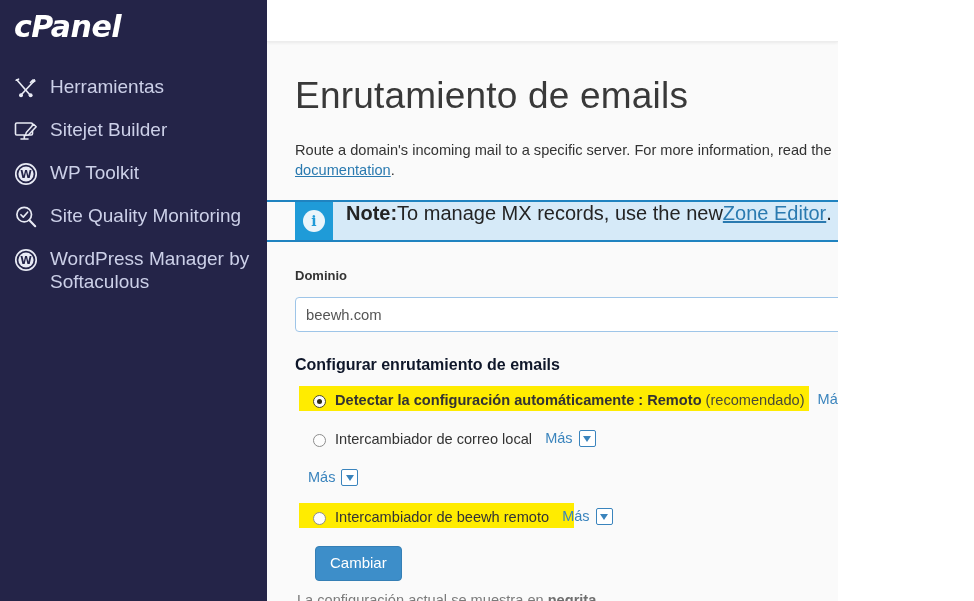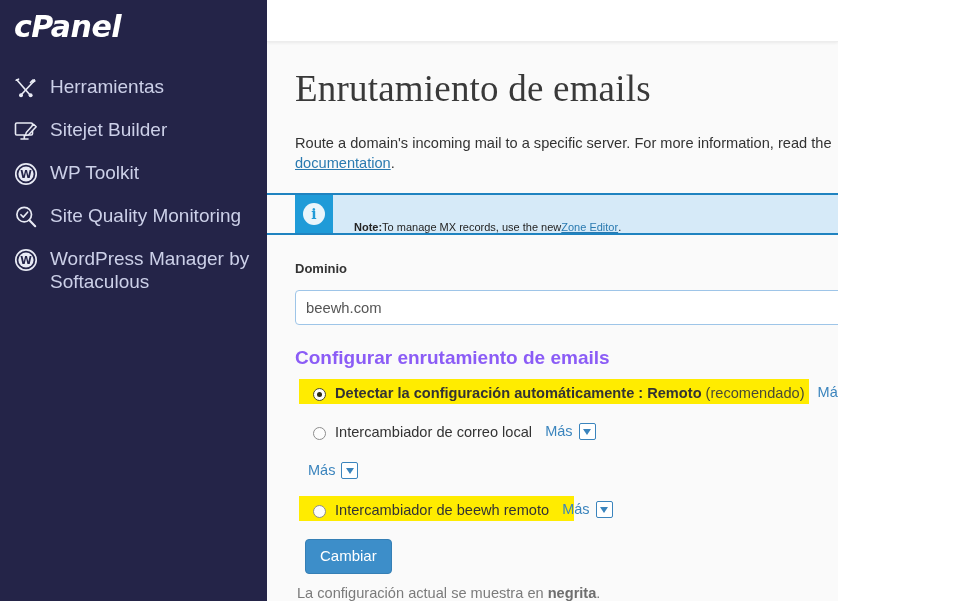--- a/index.html
+++ b/index.html
@@ -91,27 +91,27 @@
   #content {
     position: relative;
     padding: 0;
     background: #fafafa;
     height: 559px;
   }
 
   .inner { padding: 0 0 0 28px; }
 
   h1#page-title {
-    font-family: Liberation Serif, serif;
+    font-family: Liberation Sans, sans-serif;
     font-weight: normal;
     font-size: 37px;
     line-height: 44px;
     color: #393939;
     margin: 0;
-    padding: 25px 0 0 0;
+    padding: 32px 0 0 0;
     letter-spacing: 0.2px;
   }
 
   p#intro {
     margin: 22px 0 0 0;
     font-size: 14.6px;
     line-height: 20px;
     color: #333333;
   }
   a.link {
@@ -153,23 +153,23 @@
     font-weight: bold;
     font-family: "DejaVu Serif", serif;
     display: flex;
     align-items: center;
     justify-content: center;
     line-height: 1;
   }
   .note-txt {
     flex: 1 1 auto;
     display: flex;
-    align-items: flex-end;
-    padding-left: 21px;
-    font-size: 11px;
+    align-items: flex-start;
+    padding-left: 13px;
+    font-size: 20px;
     color: #242424;
   }
   .note-txt b { font-weight: bold; }
 
   
   .field-label {
     margin: 22px 0 0 0;
     font-size: 13px;
     font-weight: bold;
     color: #333333;
@@ -196,23 +196,23 @@
       calc(100% - 22px) 15px,
       calc(100% - 16px) 15px;
     background-size: 6px 6px, 6px 6px;
     background-repeat: no-repeat;
     outline: none;
     cursor: pointer;
   }
 
   .section-heading {
     margin: 21px 0 0 0;
-    font-size: 19px;
+    font-size: 16px;
     font-weight: bold;
-    color: #8b5cf6;
+    color: #0f172a;
     line-height: 24px;
   }
 
   
   #radio-group { margin-top: 11px; }
   .radio-row {
     display: flex;
     align-items: center;
     height: 23px;
     margin-bottom: 16px;
@@ -290,21 +290,21 @@
     display: block;
     width: 0; height: 0;
     border-left: 4.5px solid transparent;
     border-right: 4.5px solid transparent;
     border-top: 6px solid #3a84bd;
   }
 
   
   #submit-btn {
     margin-top: 18px;
-    margin-left: 10px;
+    margin-left: 20px;
     background: #3d8ec9;
     border: 1px solid #357fb5;
     border-radius: 4px;
     color: #ffffff;
     font-size: 15px;
     padding: 8px 14px 9px 14px;
     cursor: pointer;
     font-family: "Liberation Sans", sans-serif;
     line-height: 16px;
   }

